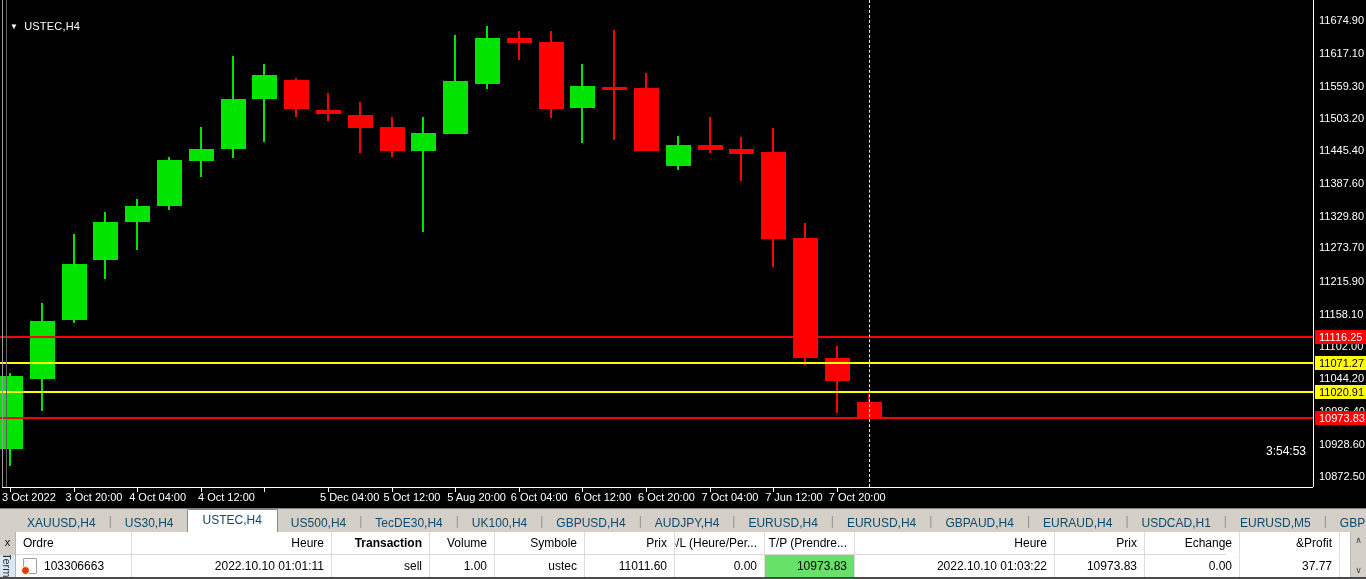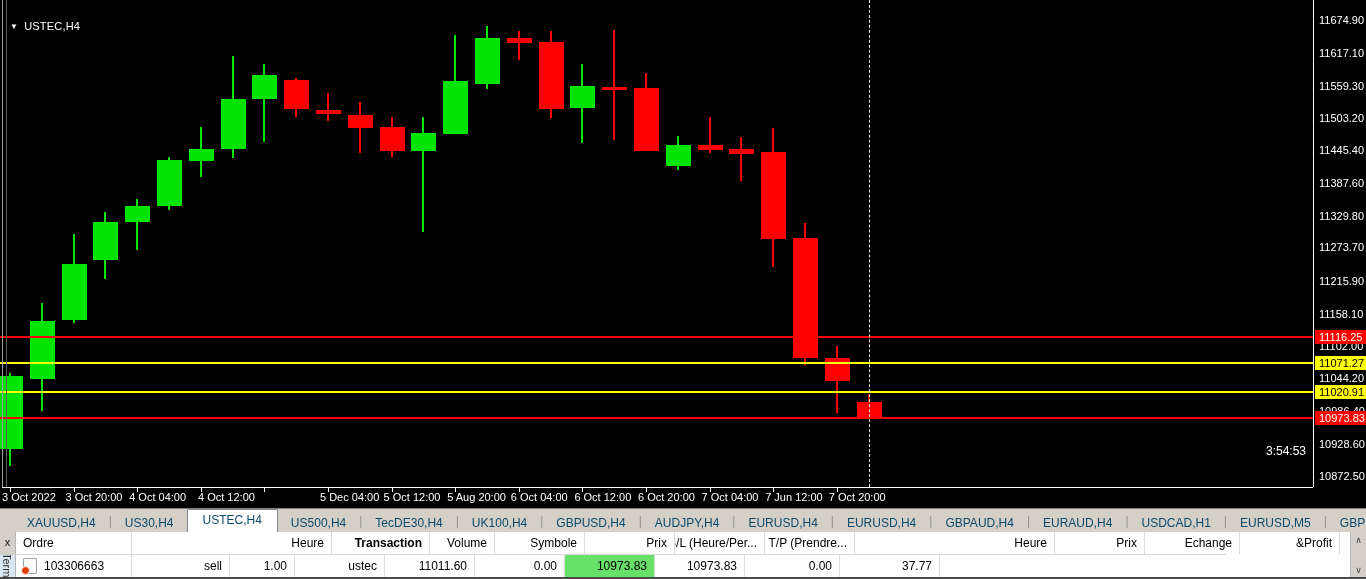--- a/index.html
+++ b/index.html
@@ -234,26 +234,28 @@
           <div class="tcell r" style="width: 200px; flex: 0 0 200px;">Heure</div>
           <div class="tcell r" style="width: 90px; flex: 0 0 90px;">Prix</div>
           <div class="tcell r" style="width: 95px; flex: 0 0 95px;">Echange</div>
           <div class="tcell r" style="width: 100px; flex: 0 0 100px;">&amp;Profit</div>
         </div>
       <div class="trow body">
           <div class="tcell l" style="width: 116px; flex: 0 0 116px;">
             <div class="doc-icon"></div>
             <span>103306663</span>
           </div>
+          <div class="tcell r" style="width: 200px; flex: 0 0 200px;">2022.10.10 01:01:11</div>
           <div class="tcell r" style="width: 98px; flex: 0 0 98px;">sell</div>
           <div class="tcell r" style="width: 65px; flex: 0 0 65px;">1.00</div>
           <div class="tcell r" style="width: 90px; flex: 0 0 90px;">ustec</div>
           <div class="tcell r" style="width: 90px; flex: 0 0 90px;">11011.60</div>
           <div class="tcell r" style="width: 90px; flex: 0 0 90px;">0.00</div>
           <div class="tcell r" style="width: 90px; flex: 0 0 90px; background: rgb(104, 225, 104);">10973.83</div>
+          <div class="tcell r" style="width: 200px; flex: 0 0 200px;">2022.10.10 01:03:22</div>
           <div class="tcell r" style="width: 90px; flex: 0 0 90px;">10973.83</div>
           <div class="tcell r" style="width: 95px; flex: 0 0 95px;">0.00</div>
           <div class="tcell r" style="width: 100px; flex: 0 0 100px;">37.77</div>
         </div>
     </div>
     <div class="vscroll">
       <div class="up">∧</div>
       <div class="dn">∨</div>
     </div>
   </div>

